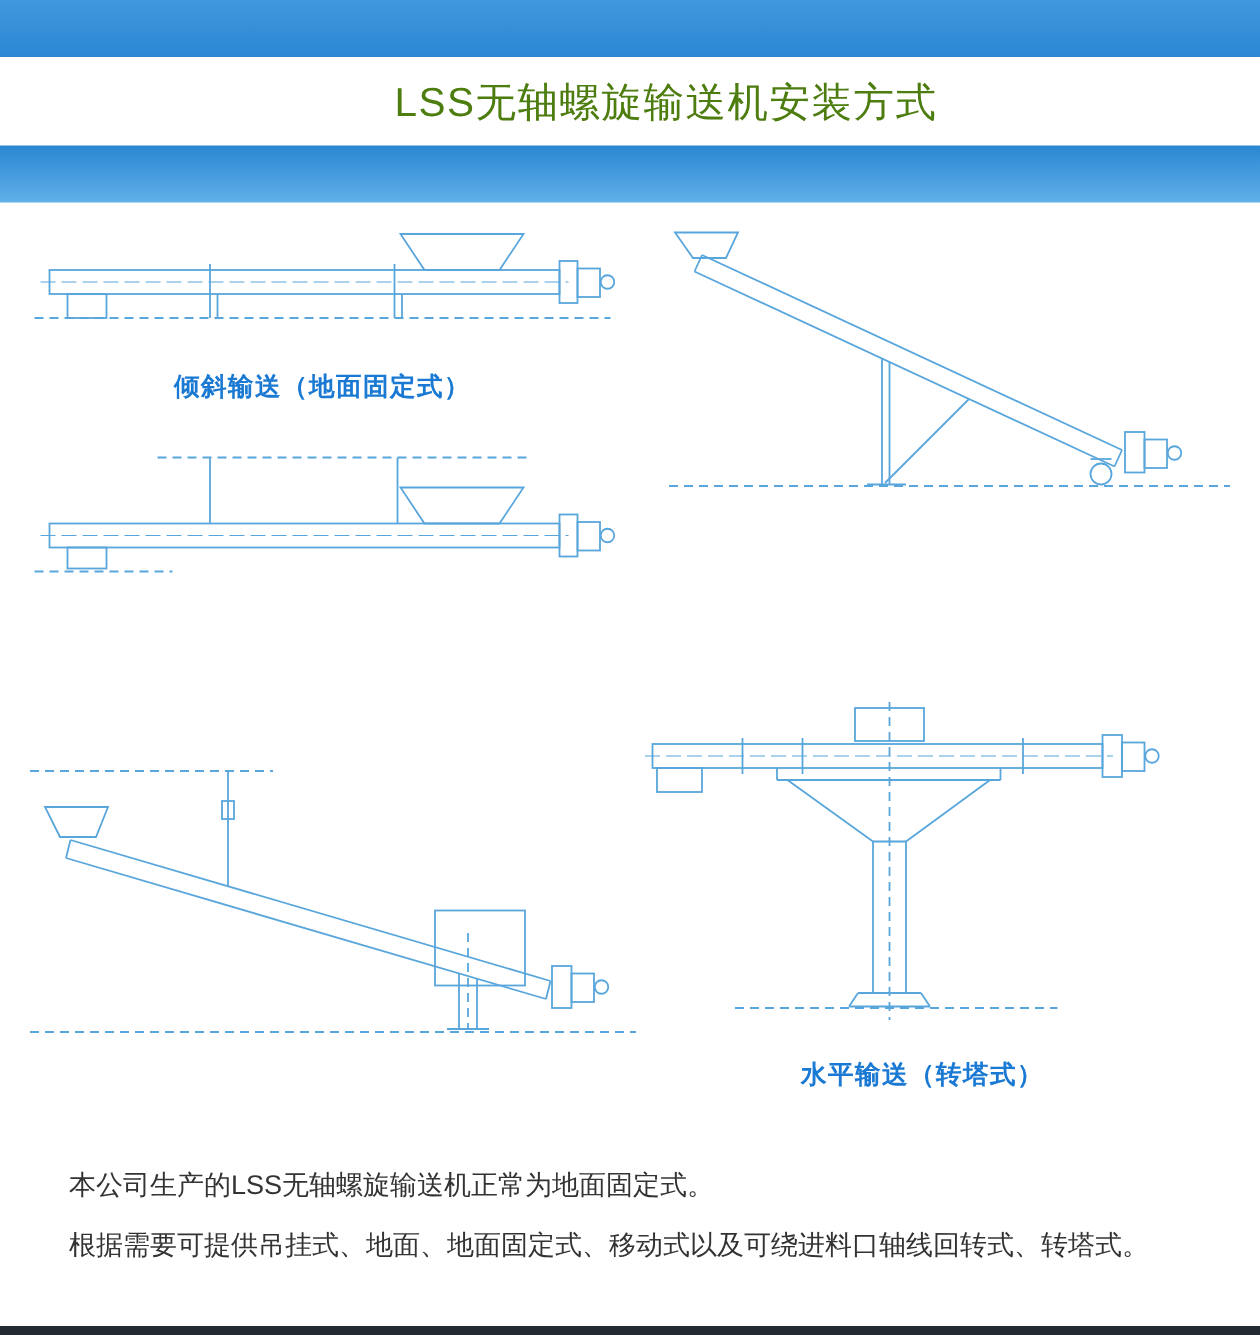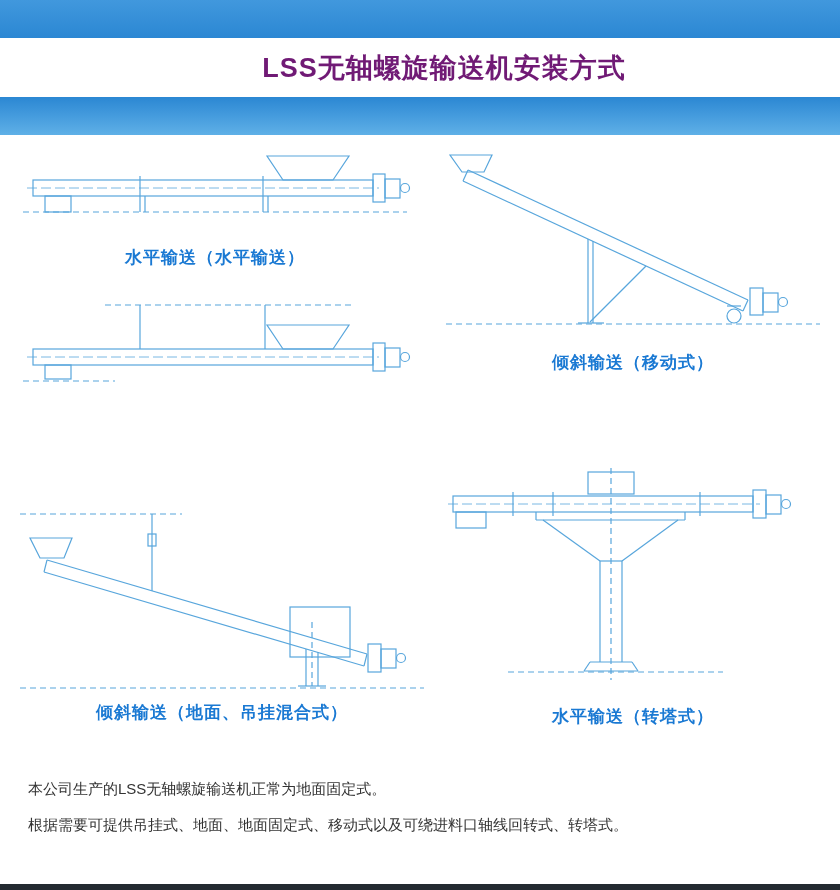--- a/index.html
+++ b/index.html
@@ -4,44 +4,44 @@
 <style>
   html,body{margin:0;padding:0;background:#ffffff;}
   body{font-family:"Liberation Sans","DejaVu Sans",sans-serif;}
   .page{position:relative;width:840px;height:890px;background:#ffffff;overflow:hidden;}
 
   
   .band-top{position:absolute;left:0;top:0;width:100%;height:38px;
     background:linear-gradient(180deg,#4198dd 0%,#2b87d3 100%);}
   .title-row{position:absolute;left:0;top:38px;width:100%;height:59px;
     display:flex;align-items:center;justify-content:center;background:#ffffff;}
-  .page-title{margin:0;font-size:27px;font-weight:bold;color:#701a75;
+  .page-title{margin:0;font-size:27px;font-weight:normal;color:#4d7c0f;
     letter-spacing:1px;text-indent:48px;}
   .band-mid{position:absolute;left:0;top:97px;width:100%;height:38px;
     background:linear-gradient(180deg,#2b87d3 0%,#5fb0e7 100%);}
 
   
   figure{position:absolute;margin:0;padding:0;}
   figcaption{text-align:center;font-size:17px;font-weight:bold;color:#1a79d3;
     margin-top:4px;letter-spacing:1px;}
   svg.drawing{display:block;}
   svg.drawing line,svg.drawing rect,svg.drawing polygon,svg.drawing circle{
     stroke:#58a6dc;fill:none;stroke-width:1.2;}
   svg.drawing .dash{stroke-dasharray:6 4;}
   svg.drawing .axis{stroke-dasharray:10 4;stroke-width:0.8;}
 
   .fig1{left:15px;top:150px;width:400px;}
   .fig2{left:15px;top:297px;width:400px;}
   .fig3{left:438px;top:152px;width:390px;}
   .fig4{left:12px;top:482px;width:420px;}
-  .fig5{left:438px;top:466px;width:390px;font-family:Liberation Mono, monospace;}
+  .fig5{left:420px;top:466px;width:390px;font-family:Liberation Mono, monospace;}
 
   
-  .notes{position:absolute;left:28px;top:778px;width:770px;color:#333333;
-    font-size:15px;line-height:1.4;}
+  .notes{position:absolute;left:46px;top:778px;width:770px;color:#333333;
+    font-size:18px;line-height:1.4;}
   .notes p{margin:0 0 15px 0;}
 
   .bottom-bar{position:absolute;left:0;bottom:0;width:100%;height:6px;background:#232a31;}
 </style>
 </head>
 <body>
 
 <div class="page">
 
   <div class="band-top"></div>
@@ -58,21 +58,21 @@
       <rect x="30" y="46" width="26" height="16"></rect>
       <line x1="125" y1="26" x2="125" y2="62"></line>
       <line x1="130" y1="46" x2="130" y2="62"></line>
       <line x1="248" y1="26" x2="248" y2="62"></line>
       <line x1="253" y1="46" x2="253" y2="62"></line>
       <polygon points="252,6 334,6 318,30 268,30"></polygon>
       <rect x="358" y="24" width="12" height="28"></rect>
       <rect x="370" y="29" width="15" height="19"></rect>
       <circle cx="390" cy="38" r="4.5"></circle>
     </svg>
-    <figcaption>水平输送（水平输送）</figcaption>
+    <figcaption>倾斜输送（地面固定式）</figcaption>
   </figure>
 
   <figure class="fig2">
     <svg class="drawing" width="400" height="88" viewBox="0 0 400 88">
       <line class="dash" x1="90" y1="8" x2="336" y2="8"></line>
       <line x1="125" y1="8" x2="125" y2="52"></line>
       <line x1="250" y1="8" x2="250" y2="52"></line>
       <rect x="18" y="52" width="340" height="16"></rect>
       <line class="axis" x1="12" y1="60" x2="364" y2="60"></line>
       <polygon points="252,28 334,28 318,52 268,52"></polygon>
@@ -95,21 +95,20 @@
       <line x1="150" y1="87" x2="150" y2="171"></line>
       <line x1="155" y1="89" x2="155" y2="171"></line>
       <line x1="152" y1="170" x2="208" y2="114"></line>
       <line x1="140" y1="171" x2="166" y2="171"></line>
       <circle cx="296" cy="164" r="7"></circle>
       <line x1="289" y1="154" x2="303" y2="154"></line>
       <rect x="312" y="136" width="13" height="27"></rect>
       <rect x="325" y="141" width="15" height="19"></rect>
       <circle cx="345" cy="150" r="4.5"></circle>
     </svg>
-    <figcaption>倾斜输送（移动式）</figcaption>
   </figure>
 
   <figure class="fig4">
     <svg class="drawing" width="420" height="215" viewBox="0 0 420 215">
       <line class="dash" x1="8" y1="32" x2="170" y2="32"></line>
       <line class="dash" x1="8" y1="206" x2="412" y2="206"></line>
       <polygon points="18,56 60,56 52,76 28,76"></polygon>
       <line x1="35" y1="78" x2="355" y2="172"></line>
       <line x1="32" y1="90" x2="352" y2="184"></line>
       <line x1="35" y1="78" x2="32" y2="90"></line>
@@ -118,21 +117,20 @@
       <rect x="136" y="52" width="8" height="12"></rect>
       <rect x="278" y="125" width="60" height="50"></rect>
       <line x1="294" y1="167" x2="294" y2="204"></line>
       <line x1="306" y1="170" x2="306" y2="204"></line>
       <line class="dash" x1="300" y1="140" x2="300" y2="204"></line>
       <line x1="286" y1="204" x2="314" y2="204"></line>
       <rect x="356" y="162" width="13" height="28"></rect>
       <rect x="369" y="167" width="15" height="19"></rect>
       <circle cx="389" cy="176" r="4.5"></circle>
     </svg>
-    <figcaption>倾斜输送（地面、吊挂混合式）</figcaption>
   </figure>
 
   <figure class="fig5">
     <svg class="drawing" width="390" height="235" viewBox="0 0 390 235">
       <line class="dash" x1="70" y1="206" x2="285" y2="206"></line>
       <line class="dash" x1="173" y1="2" x2="173" y2="214"></line>
       <rect x="15" y="30" width="300" height="16"></rect>
       <line class="axis" x1="10" y1="38" x2="322" y2="38"></line>
       <rect x="150" y="6" width="46" height="22"></rect>
       <rect x="18" y="46" width="30" height="16"></rect>

